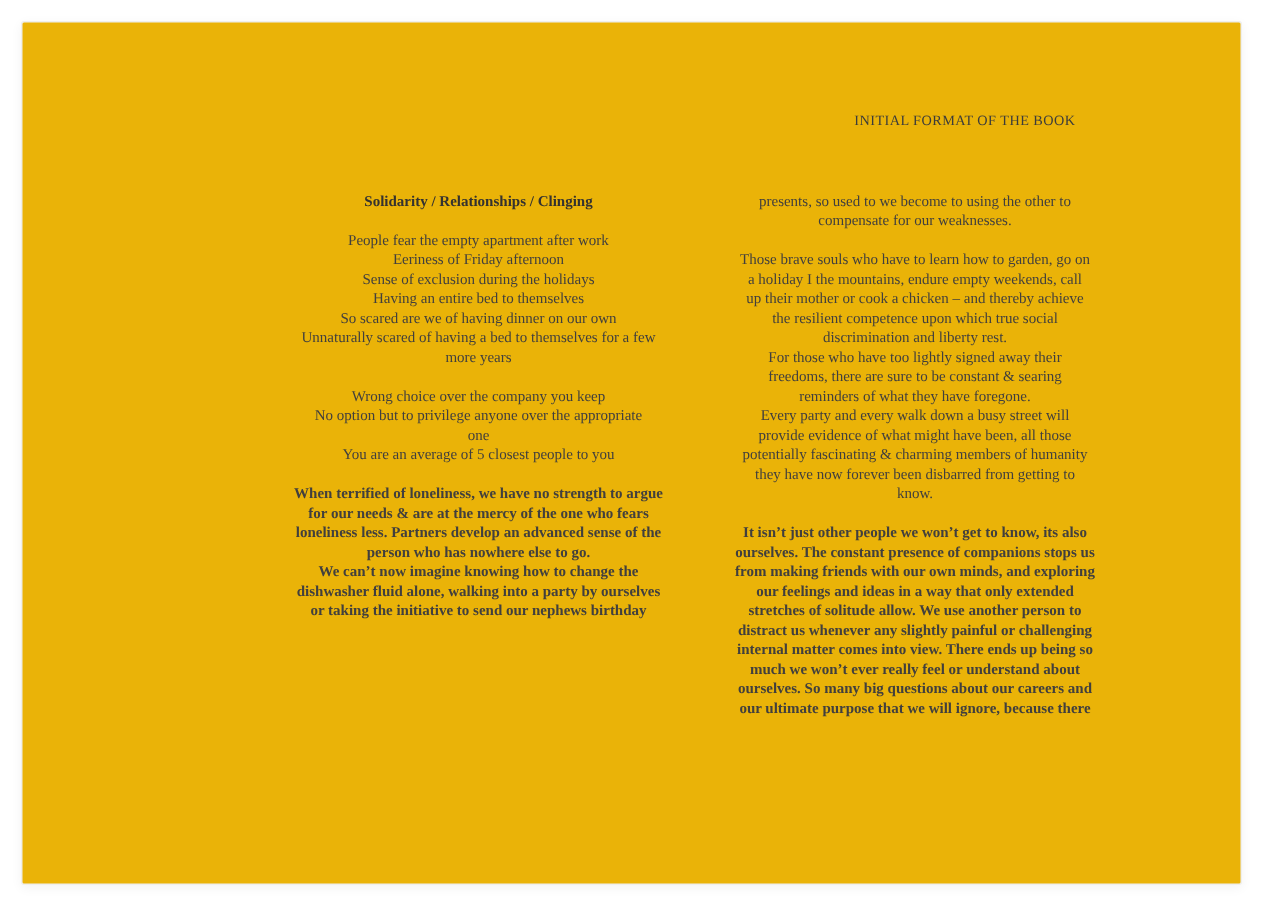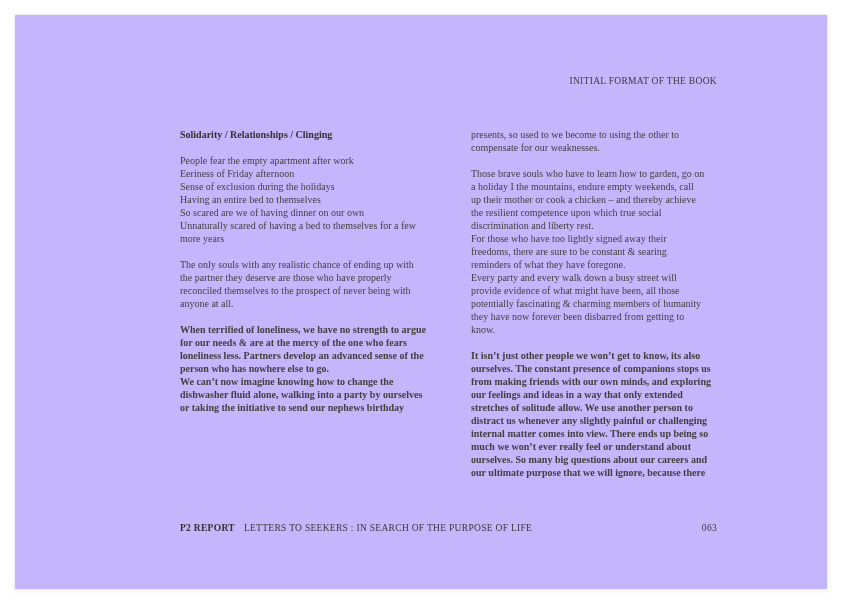--- a/index.html
+++ b/index.html
@@ -16,21 +16,21 @@
     width: 842px;
     height: 604px;
     background: #ffffff;
   }
   .page-card {
     position: absolute;
     left: 14px;
     top: 14px;
     width: 814px;
     height: 576px;
-    background: #c4b5fd;
+    background: #eab308;
     border: 1px solid #efefed;
     border-radius: 2px;
     box-shadow: 0 2px 8px rgba(0,0,0,0.05);
     box-sizing: border-box;
   }
   .running-header {
     position: absolute;
     top: 61px;
     right: 110px;
     font-size: 9.5px;
@@ -39,22 +39,22 @@
     white-space: nowrap;
   }
   .col {
     position: absolute;
     top: 113px;
     width: 278px;
     font-size: 10px;
     line-height: 13px;
     color: #413f3e;
   }
-  .col-left  { left: 165px; }
-  .col-right { left: 456px; }
+  .col-left  { left: 165px; text-align: center; }
+  .col-right { left: 456px; text-align: center; }
   .col h2 {
     margin: 0 0 13px 0;
     font-size: 10px;
     line-height: 13px;
     font-weight: bold;
     color: #343230;
   }
   .col p {
     margin: 0 0 13px 0;
     white-space: pre-line;
@@ -90,24 +90,24 @@
 
     <div class="col col-left">
       <h2>Solidarity / Relationships / Clinging</h2>
       <p>People fear the empty apartment after work
 Eeriness of Friday afternoon
 Sense of exclusion during the holidays
 Having an entire bed to themselves
 So scared are we of having dinner on our own
 Unnaturally scared of having a bed to themselves for a few
 more years</p>
-      <p>The only souls with any realistic chance of ending up with
-the partner they deserve are those who have properly
-reconciled themselves to the prospect of never being with
-anyone at all.</p>
+      <p>Wrong choice over the company you keep
+No option but to privilege anyone over the appropriate
+one
+You are an average of 5 closest people to you</p>
       <p>When terrified of loneliness, we have no strength to argue
 for our needs &amp; are at the mercy of the one who fears
 loneliness less. Partners develop an advanced sense of the
 person who has nowhere else to go.
 We can’t now imagine knowing how to change the
 dishwasher fluid alone, walking into a party by ourselves
 or taking the initiative to send our nephews birthday</p>
     </div>
 
     <div class="col col-right">
@@ -131,22 +131,15 @@
 from making friends with our own minds, and exploring
 our feelings and ideas in a way that only extended
 stretches of solitude allow. We use another person to
 distract us whenever any slightly painful or challenging
 internal matter comes into view. There ends up being so
 much we won’t ever really feel or understand about
 ourselves. So many big questions about our careers and
 our ultimate purpose that we will ignore, because there</p>
     </div>
 
-    <div class="page-footer">
-      <div class="footer-left">
-        <span class="footer-report">P2 REPORT</span>
-        <span>LETTERS TO SEEKERS : IN SEARCH OF THE PURPOSE OF LIFE</span>
-      </div>
-      <span>063</span>
-    </div>
 
   </div>
 </div>
 
 </body></html>

